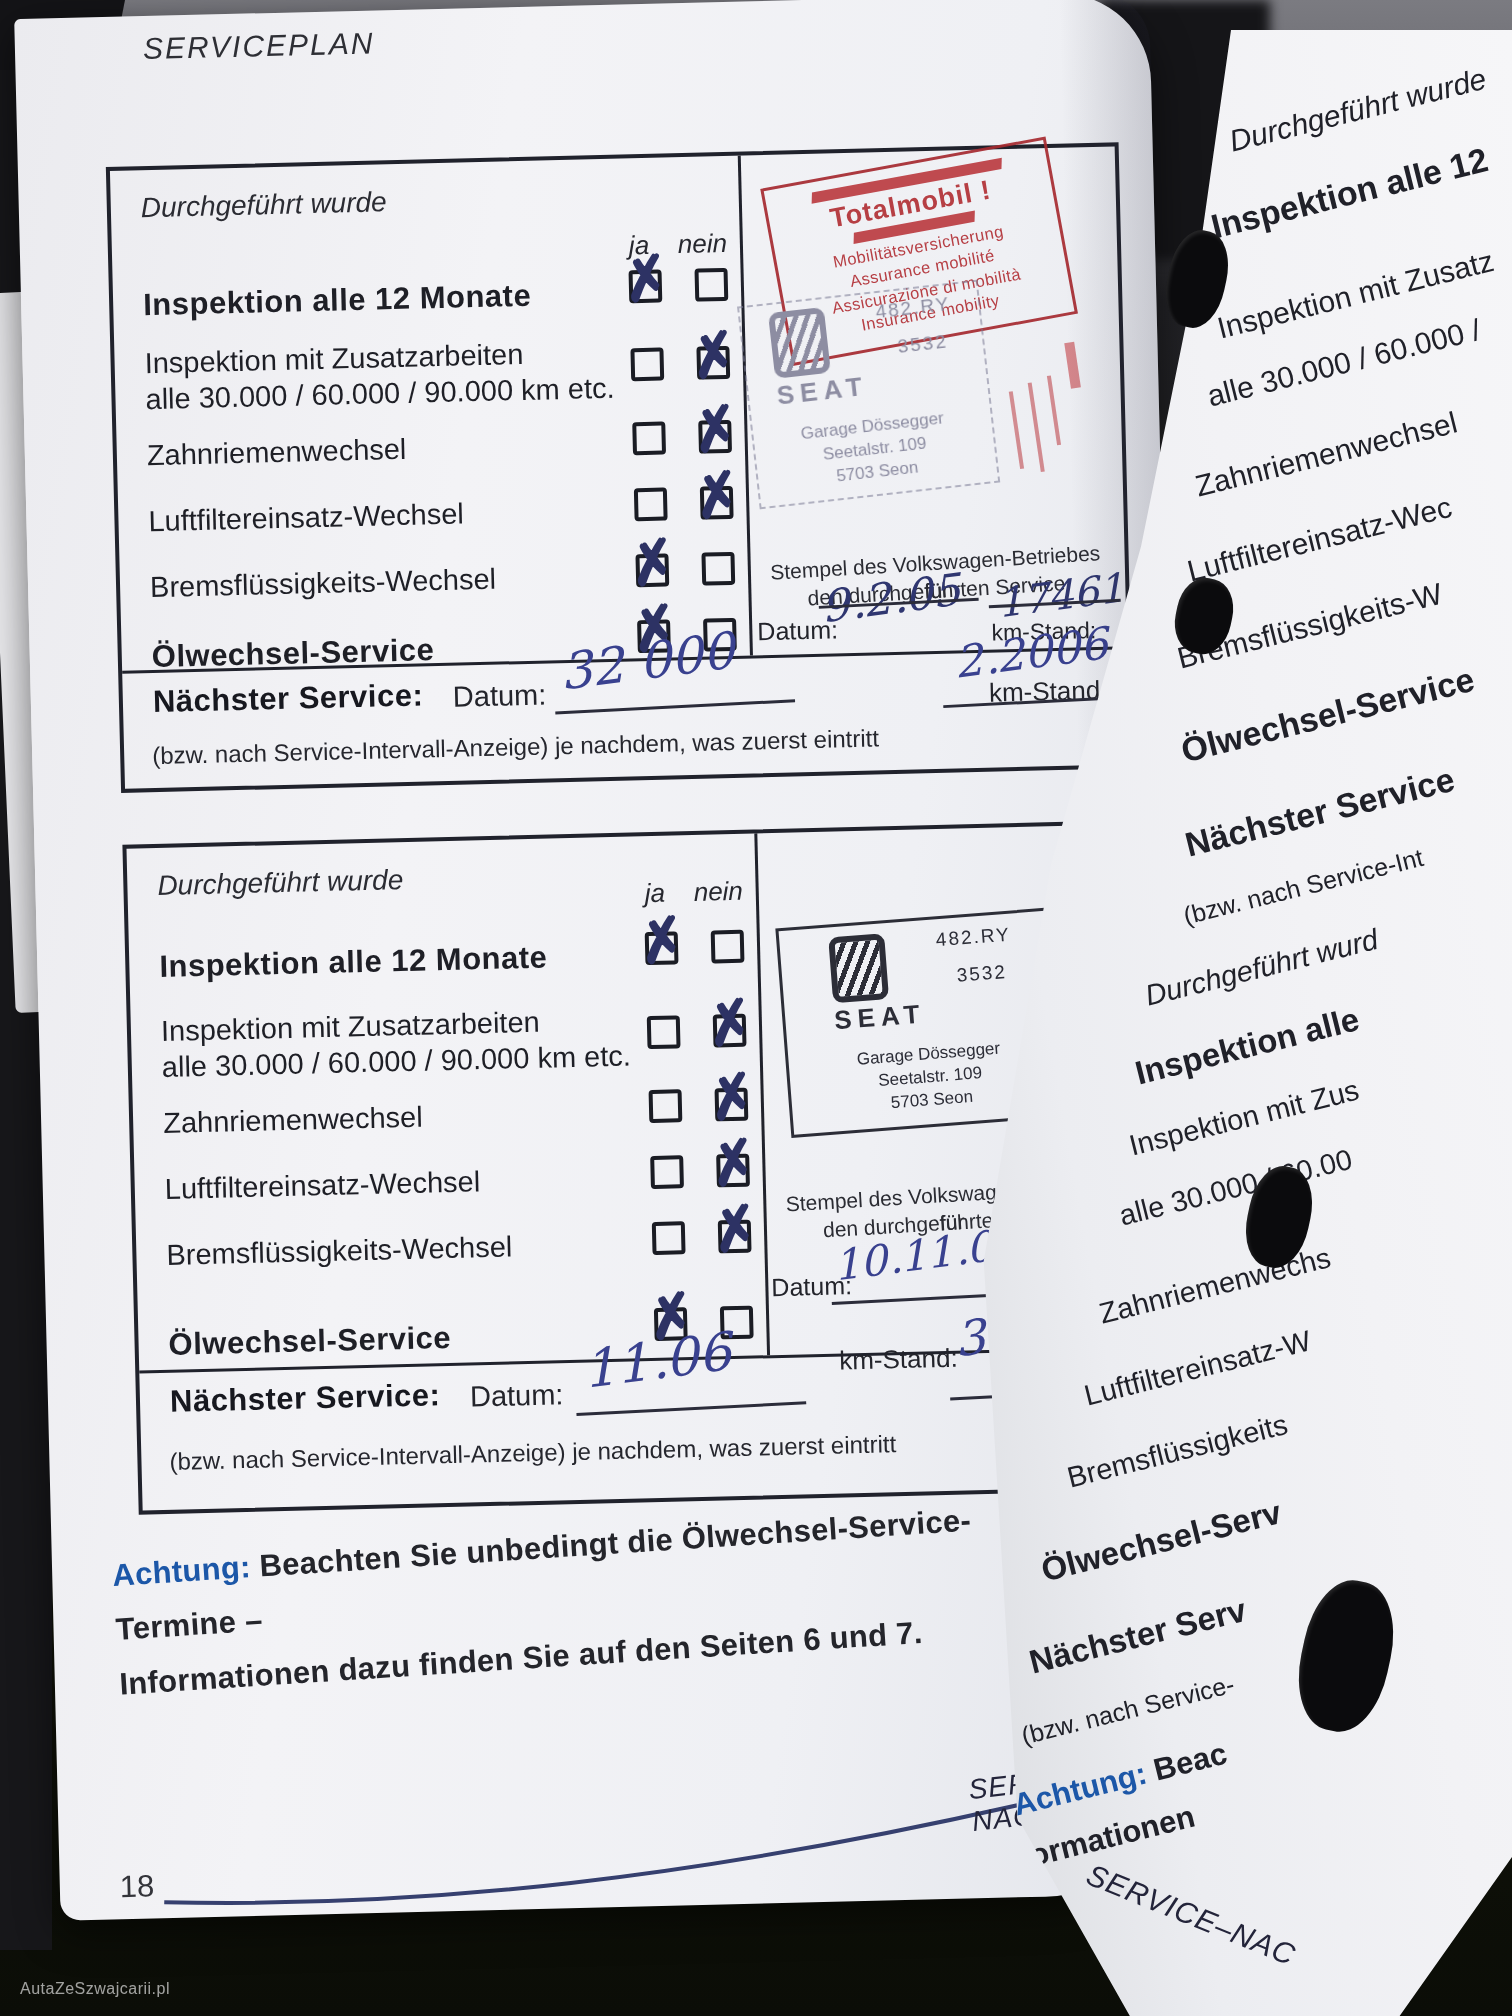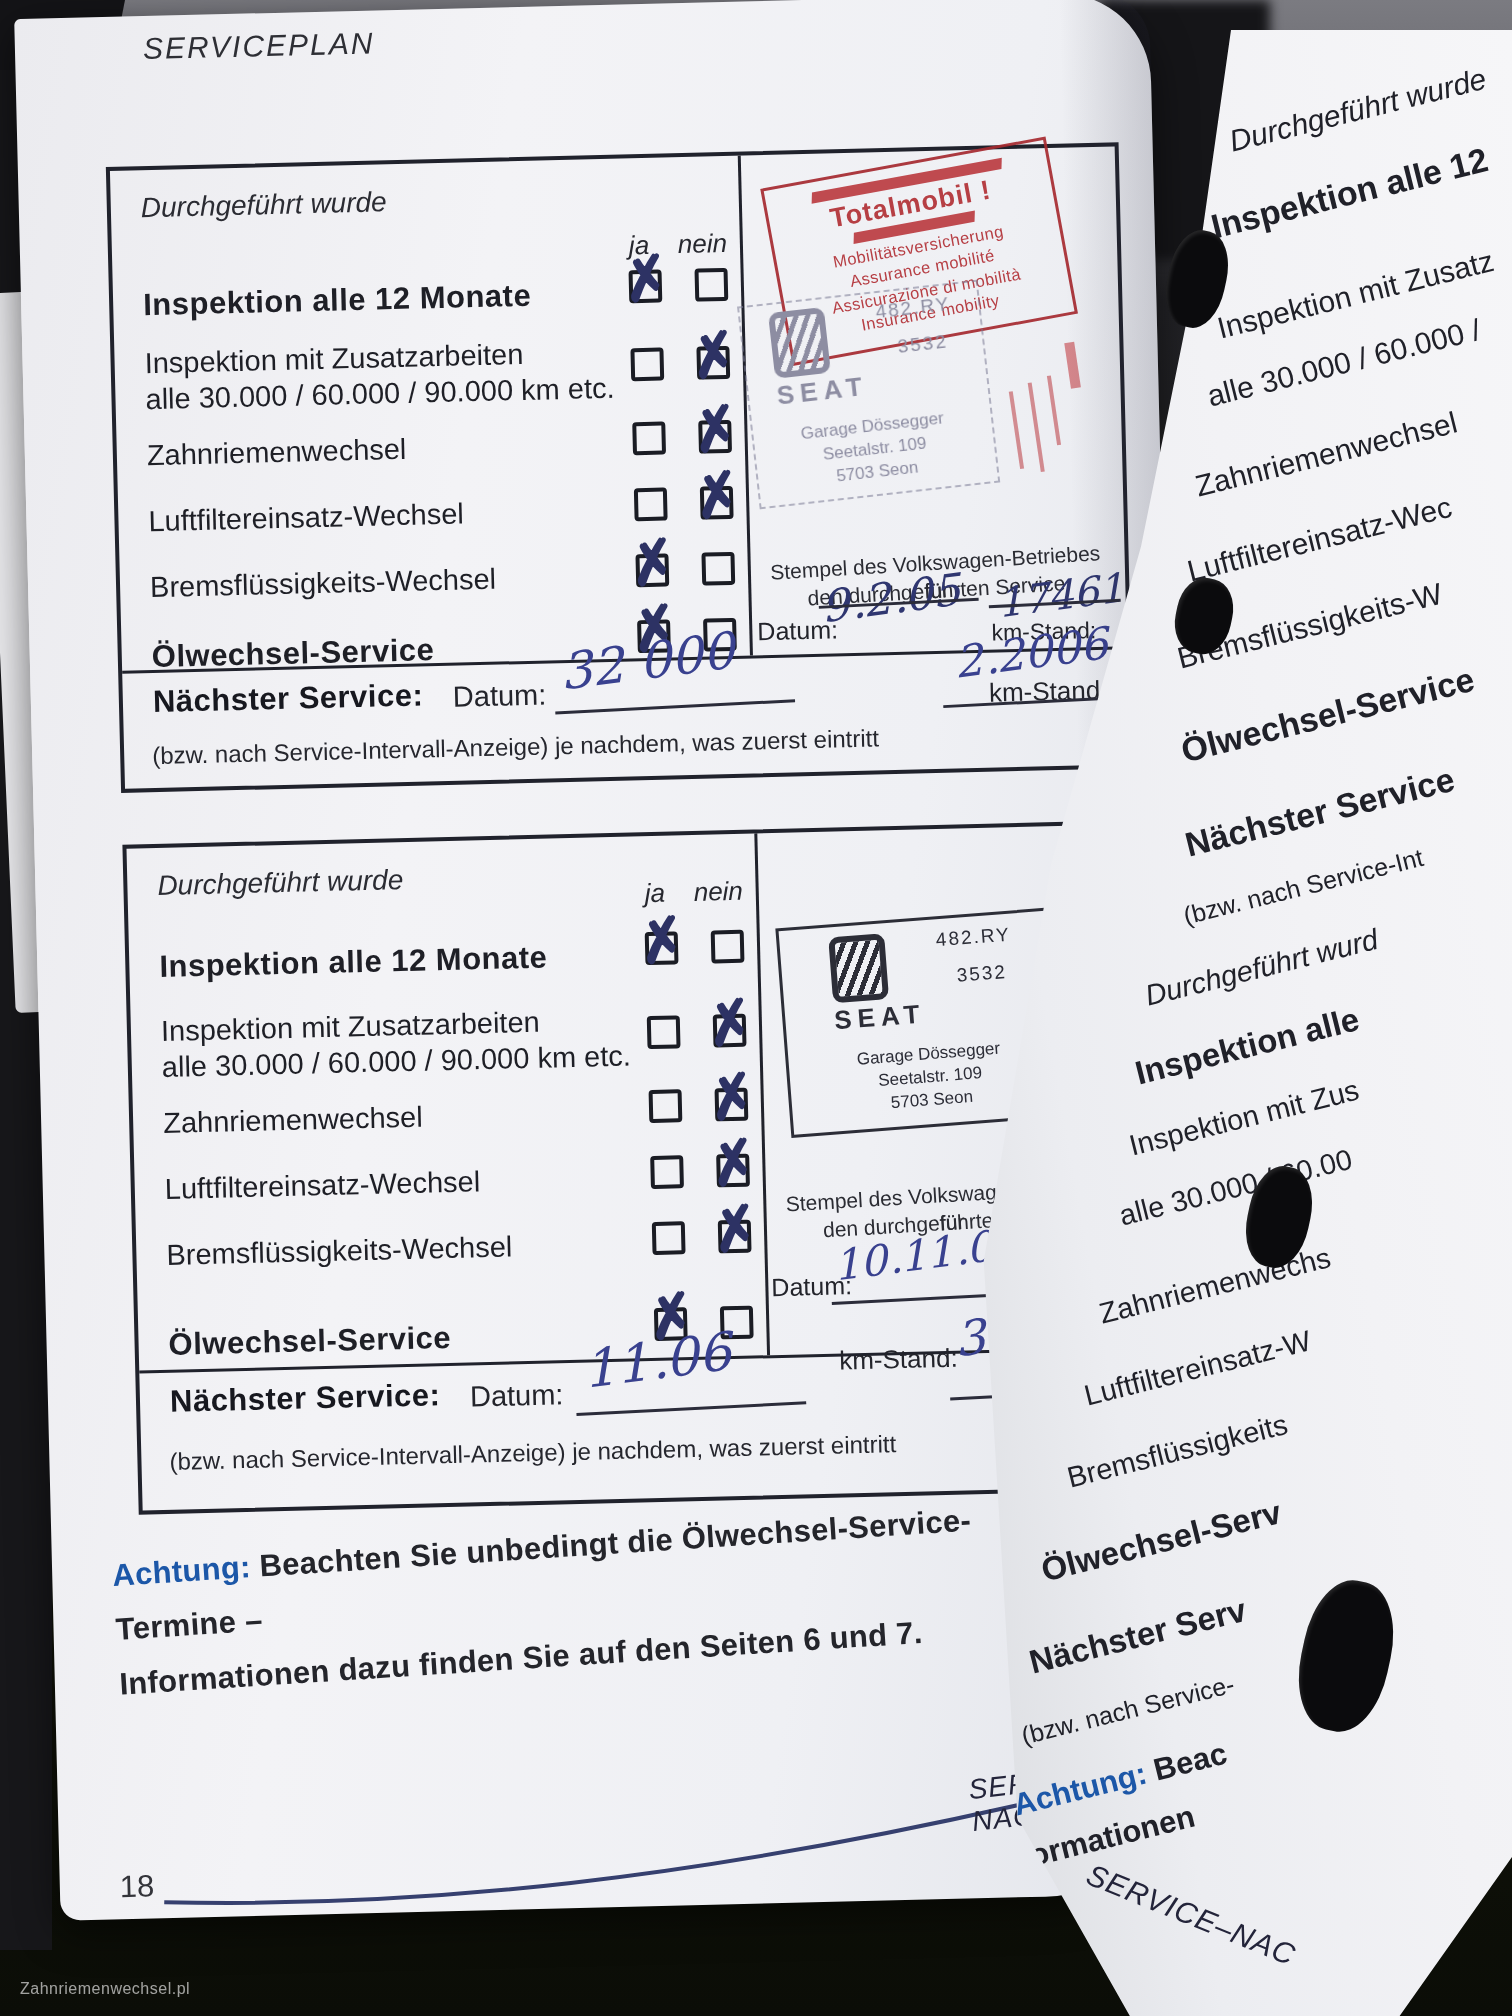--- a/index.html
+++ b/index.html
@@ -358,13 +358,13 @@
   <div class="rp b" style="left:64px;top:1758px;font-size:31px;"><span class="blue" style="color:#1c57a8;">Achtung:</span><span> Beac</span></div>
   <div class="rp b" style="left:52px;top:1816px;font-size:31px;">nformationen</div>
   <div class="rp-footer" style="left:130px;top:1868px;">SERVICE–NAC</div>
 </div>
 
 <div class="abs ring ring1"></div>
 <div class="abs ring ring2"></div>
 <div class="abs ring ring3"></div>
 <div class="abs ring ring4"></div>
 
-<div class="abs watermark">Zahnriemenwechsel.pl</div>
+<div class="abs watermark">AutaZeSzwajcarii.pl</div>
 
 </body></html>

